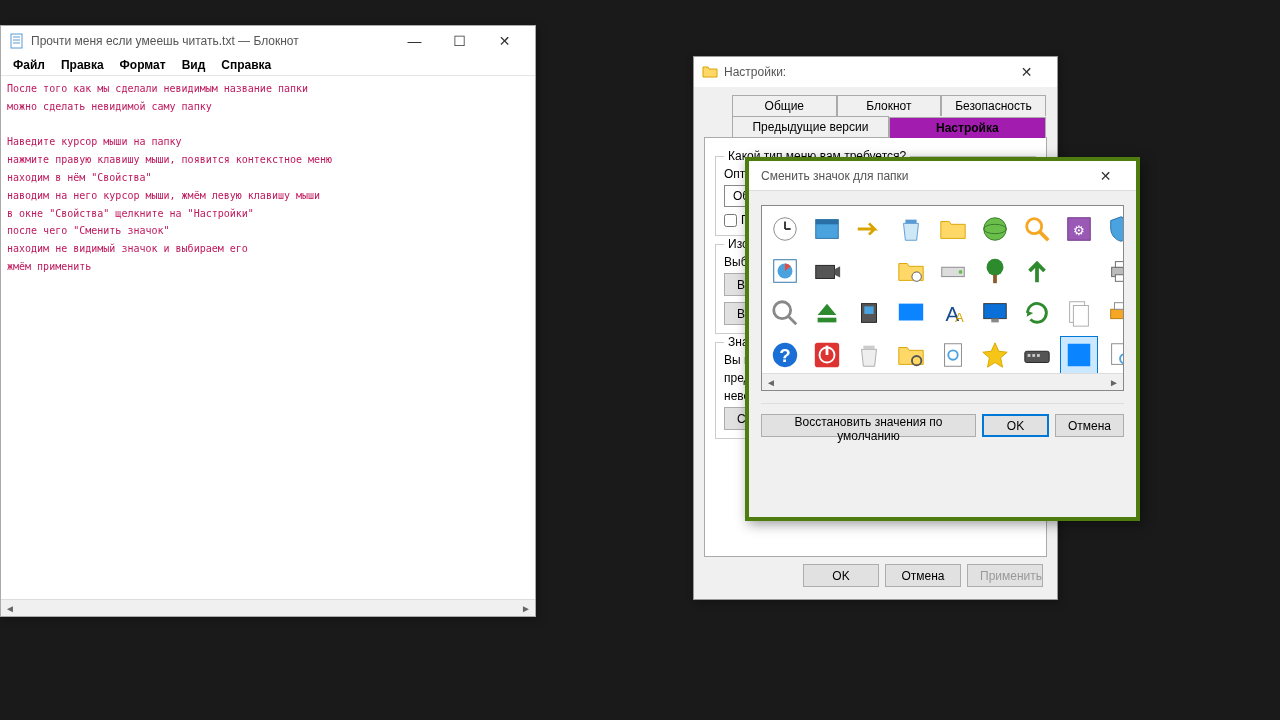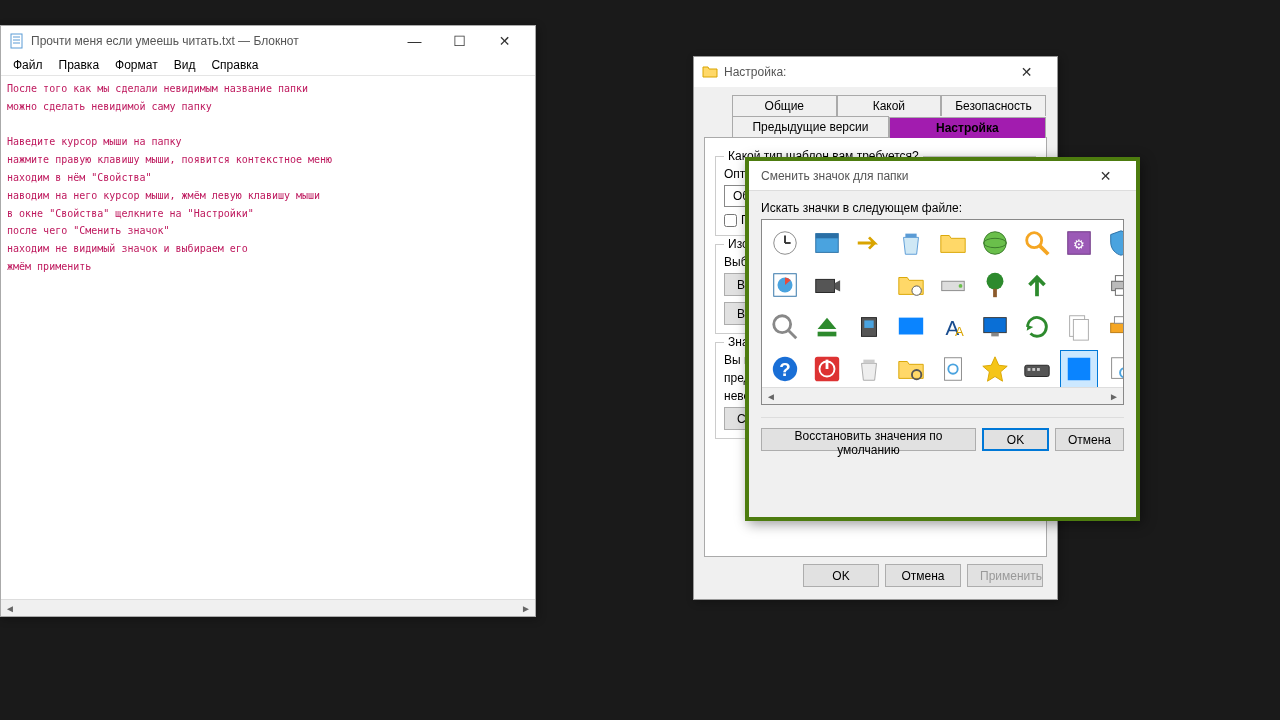--- a/index.html
+++ b/index.html
@@ -17,21 +17,21 @@
 .titlebar .ticon { width: 16px; height: 16px; margin-right: 6px; display: inline-flex; }
 .titlebar .title { flex: 1; }
 .titlebar .wbtn {
   width: 45px; height: 28px; display: flex; align-items: center; justify-content: center;
   font-size: 14px; color: #333; cursor: default;
 }
 .menubar {
   height: 20px; display: flex; padding: 0 4px; font-size: 12px; color: #000;
   border-bottom: 1px solid #e5e5e5;
 }
-.menubar .mitem { padding: 2px 8px; cursor: default; }
+.menubar .mitem { padding: 2px 8px; cursor: default; font-weight: bold; }
 .editor {
   padding: 4px 6px; font-family: Consolas, monospace; font-size: 10px;
   line-height: 17.8px; color: #be185d; white-space: pre-wrap; height: calc(100% - 70px);
   overflow: auto;
 }
 .notepad .scrollbar-h {
   position: absolute; bottom: 0; left: 0; right: 0; height: 17px;
   background: #f0f0f0; border-top: 1px solid #ddd; display:flex; justify-content:space-between; align-items:center; font-size:10px; color:#666;
 }
 .notepad .scrollbar-h span { padding: 0 4px; }
@@ -156,34 +156,34 @@
     </div>
 </div>
 
 <div class="props">
   <div class="titlebar">
     <span class="ticon folder-ico">
       <svg viewBox="0 0 16 16">
           <path d="M1 3 h5 l1 2 h8 v8 h-14 z" fill="#ffd868" stroke="#d9a400"></path>
         </svg>
     </span>
-    <span class="title">Настройка:</span>
+    <span class="title">Настройки:</span>
     <div class="wbtn">✕</div>
   </div>
   <div class="props-body">
     <div class="tabs">
       <div class="tab row1">Общие</div>
-      <div class="tab row1">Какой</div>
+      <div class="tab row1">Блокнот</div>
       <div class="tab row1">Безопасность</div>
       <div class="tab row2">Предыдущие версии</div>
       <div class="tab row2 active">Настройка</div>
     </div>
     <div class="tabpanel">
       <div class="group">
-        <span class="group-title">Какой тип шаблон вам требуется?</span>
+        <span class="group-title">Какой тип меню вам требуется?</span>
         <div class="lbl">Оптимизировать эту папку:</div>
         <select class="sel"><option>Общие элементы</option></select>
         <label class="chk">
           <input type="checkbox" style="">
           <span>Применять этот же шаблон ко всем подпапкам</span>
         </label>
       </div>
       <div class="group">
         <span class="group-title">Изображения папок</span>
         <div class="lbl">Выберите файл, отображающий эту папку.</div>
@@ -206,21 +206,20 @@
     <button class="btn disabled">Применить</button>
   </div>
 </div>
 
 <div class="icon-dlg">
   <div class="titlebar">
     <span class="title" style="padding-left:4px">Сменить значок для папки</span>
     <div class="wbtn">✕</div>
   </div>
   <div class="icon-dlg-body">
-    <div class="lbl">Искать значки в следующем файле:</div>
     <div class="icon-list">
       <div class="icon-grid">
 
         <div class="icon-cell">
             <svg viewBox="0 0 32 32">
               <circle cx="16" cy="16" r="12" fill="#fff" stroke="#888"></circle>
               <line x1="16" y1="16" x2="16" y2="8" stroke="#333" stroke-width="2"></line>
               <line x1="16" y1="16" x2="22" y2="16" stroke="#333" stroke-width="2"></line>
             </svg>
           </div>

